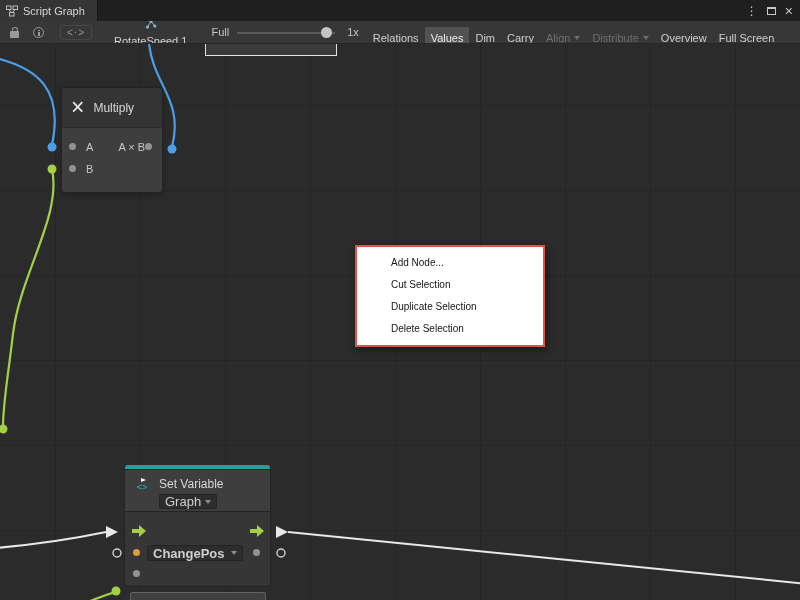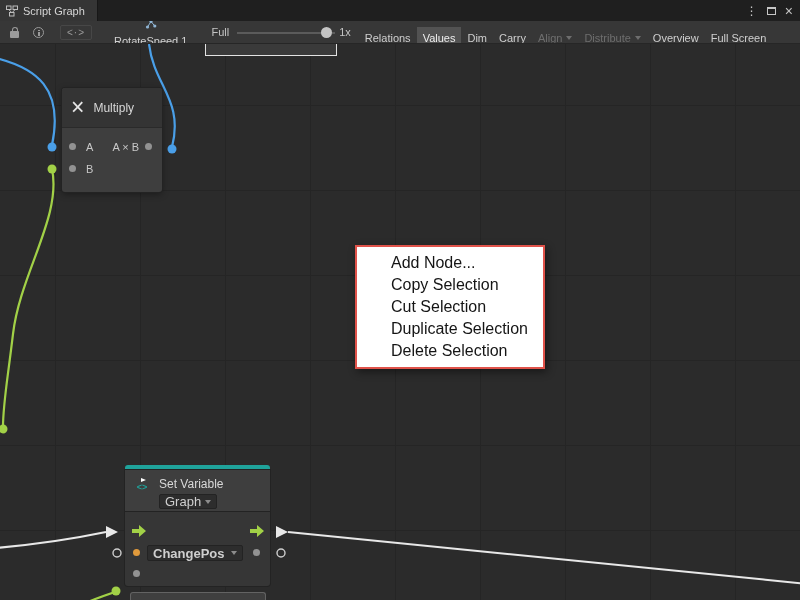--- a/index.html
+++ b/index.html
@@ -42,21 +42,21 @@
   .info-icon::after { content:""; position:absolute; left:4px; top:4.5px;
     width:1.5px; height:3.5px; background:#9a9a9a; }
   .code-icon { margin-left:16px; padding:1px 6px; border:1px solid #474747;
     border-radius:2px; color:#9a9a9a; font-size:10px; letter-spacing:1px; }
   .breadcrumb { display:flex; align-items:center; gap:5px; margin-left:22px; color:#d2d2d2;flex-direction:column; }
   .zoom-label { margin-left:24px; color:#c4c4c4; }
   .slider { position:relative; width:98px; height:23px; margin-left:8px; }
   .slider-track { position:absolute; top:11px; left:0; right:0; height:2px; background:#5b5b5b; }
   .slider-knob { position:absolute; top:6px; left:84px; width:11px; height:11px;
     border-radius:50%; background:#c4c4c4; }
-  .zoom-value { margin-left:4px; margin-right:8px; color:#c4c4c4; }
+  .zoom-value { margin-left:12px; margin-right:8px; color:#c4c4c4; }
   .tb-btn { padding:0 6px; height:23px; line-height:22px; color:#cfcfcf;
     display:inline-flex; align-items:center; gap:4px;margin-top:12px; }
   .tb-btn.active { background:#525252; color:#eee; }
   .tb-btn.disabled { color:#6e6e6e; }
   .dd-caret { width:0; height:0; border-left:3.5px solid transparent;
     border-right:3.5px solid transparent; border-top:4px solid #8c8c8c; }
   .tb-btn.disabled .dd-caret { border-top-color:#6e6e6e; }
 
   
   #canvas { position:absolute; top:44px; left:0; right:0; bottom:0; overflow:hidden;
@@ -112,21 +112,21 @@
   .flow-arrow { position:absolute; width:14px; height:12px; background:var(--wire-green);
     clip-path:polygon(0 34%,50% 34%,50% 0,100% 50%,50% 100%,50% 66%,0 66%); }
   .sv-var-select { left:22px; top:33px; width:96px; height:16px; }
   .sv-strip { position:absolute; left:5px; top:127px; width:136px; height:12px;
     background:#3f3f3f; border:1px solid #636363; border-bottom:none; border-radius:3px 3px 0 0; }
 
   
   #context-menu { position:absolute; left:355px; top:201px; width:190px; z-index:6;
     background:#ffffff; border:2px solid var(--menu-border-red);
     box-shadow:2px 3px 8px rgba(0,0,0,.45); padding:5px 0; }
-  .menu-item { height:22px; line-height:22px; padding-left:34px; font-size:16px;
+  .menu-item { height:22px; line-height:22px; padding-left:34px; font-size:10px;
     color:#151515; white-space:nowrap; }
 
   
   #ghost-box { position:absolute; left:205px; top:41px; width:132px; height:15px;
     border:1px solid #e2e2e2; background:#3a3a3a; z-index:18; }
 </style>
 </head>
 <body>
 
 <div id="titlebar">
@@ -224,21 +224,21 @@
     <circle class="ring" cx="281" cy="509" r="4"></circle>
   </svg>
 
   <div class="node" id="node-multiply">
     <div class="mul-header">
       <span class="mul-x">×</span>
       <span class="mul-title">Multiply</span>
     </div>
     <span class="port-dot" style="left:7px; top:55px;"></span>
     <span class="port-label" style="left:24px; top:53px;">A</span>
-    <span class="port-label" style="right:23px; top:53px;">A × B</span>
+    <span class="port-label" style="right:17px; top:53px;">A × B</span>
     <span class="port-dot" style="left:83px; top:55px;"></span>
     <span class="port-dot" style="left:7px; top:77px;"></span>
     <span class="port-label" style="left:24px; top:75px;">B</span>
   </div>
 
   <div class="node" id="node-setvar">
     <div class="sv-accent"></div>
     <div class="sv-header">
       <span class="sv-icon">
         <span class="sv-icon-tag"></span>
@@ -259,19 +259,18 @@
         <span class="dd-caret"></span>
       </span>
       <span class="port-dot" style="left:128px; top:37px;"></span>
       <span class="port-dot" style="left:8px; top:58px;"></span>
     </div>
     <div class="sv-strip"></div>
   </div>
 
   <div id="context-menu">
     <div class="menu-item">Add Node...</div>
-    <div class="menu-item">Copy Selection</div>
     <div class="menu-item">Cut Selection</div>
     <div class="menu-item">Duplicate Selection</div>
     <div class="menu-item">Delete Selection</div>
   </div>
 
 </div>
 
 </body></html>

